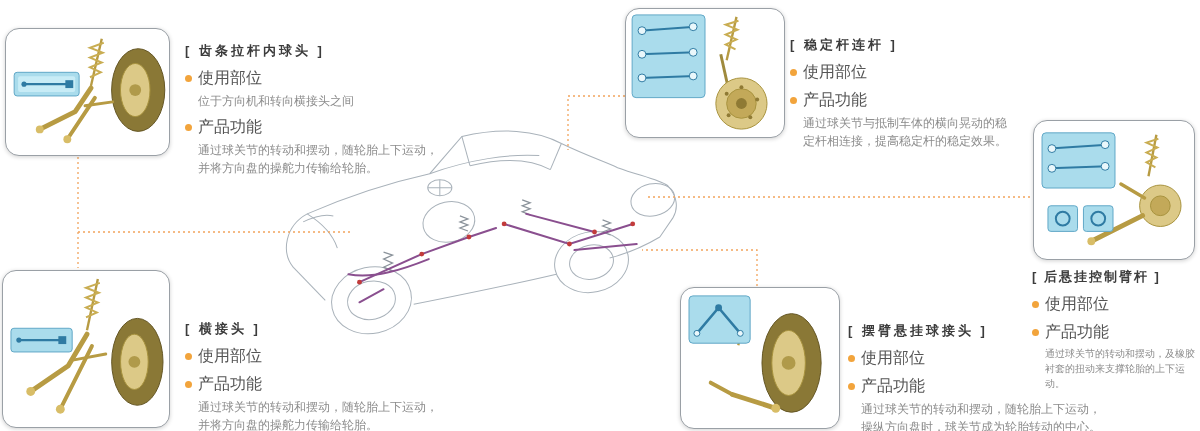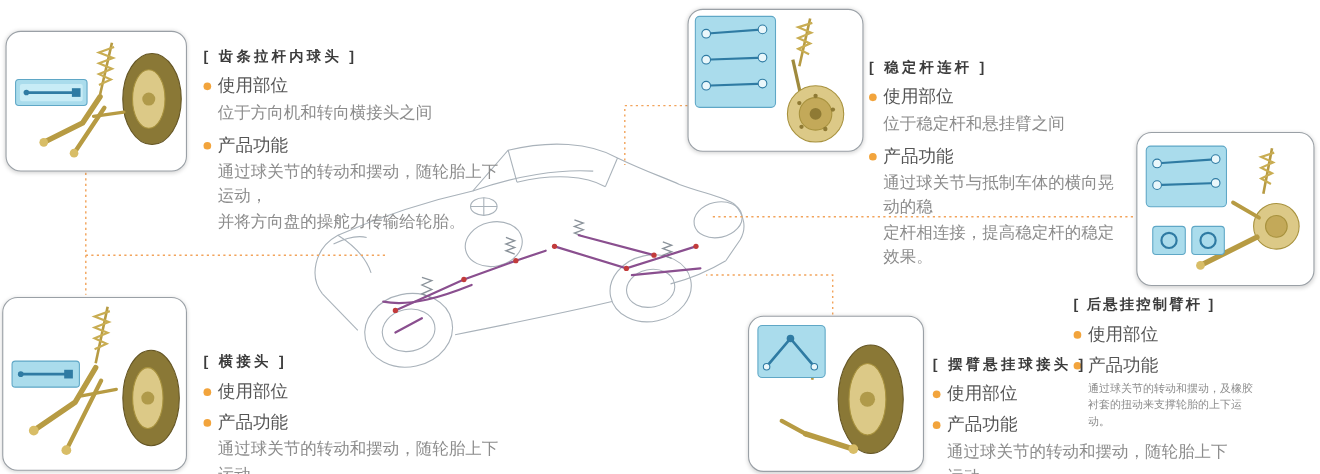--- a/index.html
+++ b/index.html
@@ -14,21 +14,21 @@
   .connectors { position:absolute; left:0; top:0; z-index:1; pointer-events:none; }
   .car-wrap { position:absolute; left:263px; top:103px; width:432px; height:272px; z-index:0; }
   .car-wrap svg { display:block; width:100%; height:100%; }
 
   .callout-text { position:absolute; z-index:2; }
   .c-title { font-size:13px; font-weight:bold; color:#3c3c3c; letter-spacing:3px; margin-bottom:8px; white-space:nowrap; }
   .c-section { margin-bottom:7px; }
   .c-label-row { display:flex; align-items:center; gap:6px; margin-bottom:3px; }
   .bullet { width:7px; height:7px; border-radius:50%; background:#f2a43c; flex:0 0 auto; }
   .c-label { font-size:16px; color:#555555; }
-  .c-desc { font-size:15px; color:#8c8c8c; line-height:1.5; padding-left:13px; white-space:pre-line; }
+  .c-desc { font-size:12px; color:#8c8c8c; line-height:1.5; padding-left:13px; white-space:pre-line; }
   .narrow .c-desc { font-size:10px; }
   .narrow .c-title { letter-spacing:2px; }
 </style>
 </head>
 <body>
 
 <div class="stage">
 
   <svg class="connectors" width="1200" height="431" viewBox="0 0 1200 431">
     <g stroke="#f2a45c" stroke-width="1.3" fill="none" stroke-dasharray="2 3">
@@ -165,28 +165,27 @@
             <circle cx="68" cy="18" r="4"></circle>
           <circle cx="16" cy="46" r="4"></circle>
             <circle cx="68" cy="44" r="4"></circle>
           <circle cx="16" cy="70" r="4"></circle>
             <circle cx="68" cy="68" r="4"></circle>
         </g>
       </g>
     </svg>
   </div>
 
-  <div class="callout-text" style="left:790px; top:52px; width:235px;">
+  <div class="callout-text" style="left:790px; top:36px; width:235px;">
     <div class="c-title">[ 稳定杆连杆 ]</div>
     <div class="c-section">
       <div class="c-label-row">
           <span class="bullet"></span>
           <span class="c-label">使用部位</span>
         </div>
-      <div class="c-desc">位于稳定杆和悬挂臂之间</div>
     </div>
     <div class="c-section">
       <div class="c-label-row">
           <span class="bullet"></span>
           <span class="c-label">产品功能</span>
         </div>
       <div class="c-desc">通过球关节与抵制车体的横向晃动的稳
 定杆相连接，提高稳定杆的稳定效果。</div>
     </div>
   </div>
@@ -221,21 +220,21 @@
       </g>
       <g>
         <rect x="14" y="86" width="30" height="26" rx="3" fill="#aadcec" stroke="#5fa7c6"></rect>
         <rect x="50" y="86" width="30" height="26" rx="3" fill="#aadcec" stroke="#5fa7c6"></rect>
         <circle cx="29" cy="99" r="7" fill="none" stroke="#2f7ba3" stroke-width="2"></circle>
         <circle cx="65" cy="99" r="7" fill="none" stroke="#2f7ba3" stroke-width="2"></circle>
       </g>
     </svg>
   </div>
 
-  <div class="callout-text narrow" style="left:976px; top:268px; width:166px;">
+  <div class="callout-text narrow" style="left:1032px; top:268px; width:166px;">
     <div class="c-title">[ 后悬挂控制臂杆 ]</div>
     <div class="c-section">
       <div class="c-label-row">
           <span class="bullet"></span>
           <span class="c-label">使用部位</span>
         </div>
     </div>
     <div class="c-section">
       <div class="c-label-row">
           <span class="bullet"></span>

